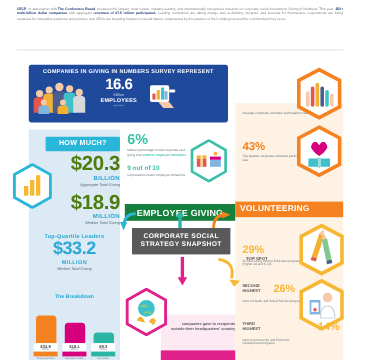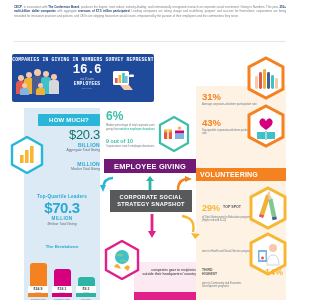--- a/index.html
+++ b/index.html
@@ -14,22 +14,22 @@
     font-size:2.9px; line-height:1.52; color:#7f8286; text-align:justify;
   }
   .intro b { color:#1f3f77; font-weight:bold; }
   .intro .cecp { color:#1f3f77; font-weight:bold; }
 
   .hr-top { position:absolute; left:14px; top:41px; width:272px; height:1px;
     background:#e3e5e7; }
 
   
   .banner {
-    position:absolute; left:12px; top:54px; width:142px; height:48px;
-    background:#1f4a9b; border-radius:2px; overflow:hidden;font-family:Liberation Mono, monospace;
+    position:absolute; left:24px; top:54px; width:166px; height:48px;
+    background:#1f4a9b; border-radius:2px; overflow:hidden;
   }
   .banner-title {
     margin-top:3px; text-align:center; color:#ffffff; font-size:4.6px;
     font-weight:bold; letter-spacing:.25px;
   }
   .banner-body { position:relative; height:36px; }
 
   .people { position:absolute; left:4px; top:4px; width:46px; height:30px; }
   .ph { position:absolute; border-radius:50%; }
   .pb { position:absolute; border-radius:3px 3px 0 0; }
@@ -67,21 +67,21 @@
     background:#29b6d8; border-radius:1px;
     display:flex; align-items:center; justify-content:center;
   }
   .howmuch-bar span { color:#fff; font-size:6px; font-weight:bold; letter-spacing:.2px; }
 
   .hexL {
     position:absolute; left:10px; top:136px; width:34px; height:38px;
   }
   .money-1 { position:absolute; left:44px; top:128px; width:56px; text-align:right; }
   .money-2 { position:absolute; left:40px; top:160px; width:60px; text-align:right; }
-  .m-num { color:#0f766e; font-size:13px; font-weight:normal; line-height:1; letter-spacing:-.3px; }
+  .m-num { color:#4d7c0f; font-size:17px; font-weight:bold; line-height:1; letter-spacing:-.3px; }
   .m-unit { color:#2aa9d4; font-size:5px; font-weight:bold; letter-spacing:.3px; margin-top:.5px; }
   .m-cap { color:#5a6b78; font-size:3.3px; font-style:italic; margin-top:.5px; }
 
   .tq-label {
     position:absolute; left:28px; top:194px; width:68px; text-align:center;
     color:#2aa9d4; font-size:4.6px; font-weight:bold; letter-spacing:.2px;
   }
   .tq-num {
     position:absolute; left:28px; top:200px; width:68px; text-align:center;
     color:#2aa9d4; font-size:15px; font-weight:bold; line-height:1.05; letter-spacing:-.4px;
@@ -130,22 +130,22 @@
     position:absolute; left:106px; top:138px;
     color:#3dbfa7; font-size:5.4px; font-weight:bold;
   }
   .nine-cap {
     position:absolute; left:106px; top:145px; width:52px;
     color:#6f7a82; font-size:2.7px; line-height:1.35;
   }
   .hexC1 { position:absolute; left:158px; top:116px; width:32px; height:36px; }
 
   .eg-bar {
-    position:absolute; left:104px; top:159px; width:92px; height:14px;
-    background:#701a75; display:flex; align-items:center; justify-content:center;
+    position:absolute; left:104px; top:170px; width:92px; height:14px;
+    background:#15803d; display:flex; align-items:center; justify-content:center;
   }
   .eg-bar span { color:#fff; font-size:7.4px; font-weight:bold; letter-spacing:.2px; }
 
   .snapshot {
     position:absolute; left:110px; top:190px; width:82px; height:22px;
     background:#58595b; display:flex; flex-direction:column;
     align-items:center; justify-content:center;
   }
   .snapshot span { color:#fff; font-size:5.6px; font-weight:bold; letter-spacing:.3px; line-height:1.25; }
 
@@ -253,26 +253,27 @@
     <rect x="20" y="10" width="3.6" height="17" fill="#f7b733"></rect>
   </svg>
 
   <div class="money-1">
     <div class="m-num">$20.3</div>
     <div class="m-unit">BILLION</div>
     <div class="m-cap">Aggregate Total Giving</div>
   </div>
 
   <div class="money-2">
+    <div class="m-num">$18.9</div>
     <div class="m-unit">MILLION</div>
     <div class="m-cap">Median Total Giving</div>
   </div>
 
   <div class="tq-label">Top-Quartile Leaders</div>
-  <div class="tq-num">$70.3</div>
+  <div class="tq-num">$33.2</div>
   <div class="tq-unit">MILLION</div>
   <div class="tq-cap">Median Total Giving</div>
 
   <div class="bd-title">The Breakdown</div>
   <div class="bars" id="breakdown-bars">
       <div class="bar-col">
         <div class="bar-shape" style="height: 23.1214px; background: rgb(245, 130, 32);"></div>
         <div class="bar-val">$24.9</div>
         <div class="bar-unit">Million</div>
         <div class="bar-swatch" style="background: rgb(245, 130, 32);"></div>
@@ -347,21 +348,20 @@
     <path d="M12 15 q4 -3 8 0 q-3 3 -8 0z" fill="#7fc98f"></path>
     <path d="M16 21 q4 -2 7 1" stroke="#7fc98f" stroke-width="1.6" fill="none"></path>
     <path d="M10 27 q2 -5 5 -2 l2 4 z" fill="#f2b134"></path>
     <path d="M20 28 q3 -5 6 -1 l-2 4 z" fill="#f2b134"></path>
   </svg>
 
   <div class="seven-cap">companies gave to recipients outside their headquarters' country</div>
   <div class="pink-strip"></div>
 
   <div class="r-stat" style="left:202px;top:92px;">
-    <div class="r-num">31%</div>
     <div class="r-cap">Average corporate-volunteer participation rate</div>
   </div>
 
   <svg class="hexR" style="left:246px;top:56px;width:40px;height:44px;" viewBox="0 0 40 44">
     <polygon points="20,2 37,11 37,33 20,42 3,33 3,11" fill="#fff" stroke="#f58220" stroke-width="3"></polygon>
     <rect x="9" y="20" width="3" height="13" rx="1.4" fill="#f6c9a8"></rect>
     <rect x="13" y="16" width="3" height="17" rx="1.4" fill="#e4574f"></rect>
     <rect x="17" y="13" width="3" height="20" rx="1.4" fill="#f2b134"></rect>
     <rect x="21" y="16" width="3" height="17" rx="1.4" fill="#4a5d8f"></rect>
     <rect x="25" y="19" width="3" height="14" rx="1.4" fill="#3ec1c9"></rect>
@@ -379,40 +379,47 @@
     <path d="M11 28 h8 v7 h-8z" fill="#3ec1c9"></path>
     <path d="M21 28 h8 v7 h-8z" fill="#3ec1c9"></path>
     <rect x="19" y="27" width="2" height="9" fill="#9fdbe0"></rect>
   </svg>
 
 
   <div class="vol-bar">
     <span>VOLUNTEERING</span>
   </div>
 
-  <div class="r-row" style="left:202px;top:204px;width:56px;">
+  <div class="r-row" style="left:202px;top:204px;width:56px;flex-direction:column;">
     <div class="r-bigpct">29%</div>
     <div class="top-spot" style="margin-left:3px;margin-top:.5px;">TOP SPOT</div>
   </div>
   <div class="r-sub" style="position:absolute;left:202px;top:216px;width:54px;">of Total Giving went to Education programs (Higher ed and K-12)</div>
 
   <svg class="hexR" style="left:248px;top:186px;width:40px;height:44px;" viewBox="0 0 40 44">
     <polygon points="20,2 37,11 37,33 20,42 3,33 3,11" fill="#fff" stroke="#f7b733" stroke-width="3"></polygon>
     <g transform="rotate(18 20 22)">
       <rect x="14" y="10" width="4.5" height="20" fill="#f2b134"></rect>
       <polygon points="14,10 18.5,10 16.25,5" fill="#f6c9a8"></polygon>
       <rect x="14" y="30" width="4.5" height="3" fill="#e4574f"></rect>
     </g>
     <g transform="rotate(-12 24 22)">
       <rect x="22" y="13" width="4.5" height="18" fill="#7fc98f"></rect>
       <polygon points="22,13 26.5,13 24.25,8" fill="#f6c9a8"></polygon>
       <rect x="22" y="31" width="4.5" height="3" fill="#4a5d8f"></rect>
     </g>
   </svg>
 
+  <div class="r-row" style="left:202px;top:236px;width:56px;">
+    <div class="r-rank">
+      <span>SECOND</span><br>
+      <span>HIGHEST</span>
+    </div>
+    <div class="r-bigpct" style="margin-left:4px;">26%</div>
+  </div>
   <div class="r-sub" style="position:absolute;left:202px;top:250px;width:52px;">went to Health and Social Service programs</div>
 
   <svg class="hexR" style="left:248px;top:232px;width:40px;height:44px;" viewBox="0 0 40 44">
     <polygon points="20,2 37,11 37,33 20,42 3,33 3,11" fill="#fff" stroke="#f7b733" stroke-width="3"></polygon>
     <circle cx="25" cy="16" r="4" fill="#f6c9a8"></circle>
     <path d="M19 33 q0 -10 6 -10 q6 0 6 10z" fill="#fff" stroke="#cfd4d8" stroke-width="1"></path>
     <rect x="10" y="18" width="9" height="12" fill="#7fb5e0"></rect>
     <rect x="11.5" y="20" width="6" height="8" fill="#fff"></rect>
     <path d="M13 26 h3 M14.5 24.5 v3" stroke="#e4574f" stroke-width="1.3"></path>
   </svg>

